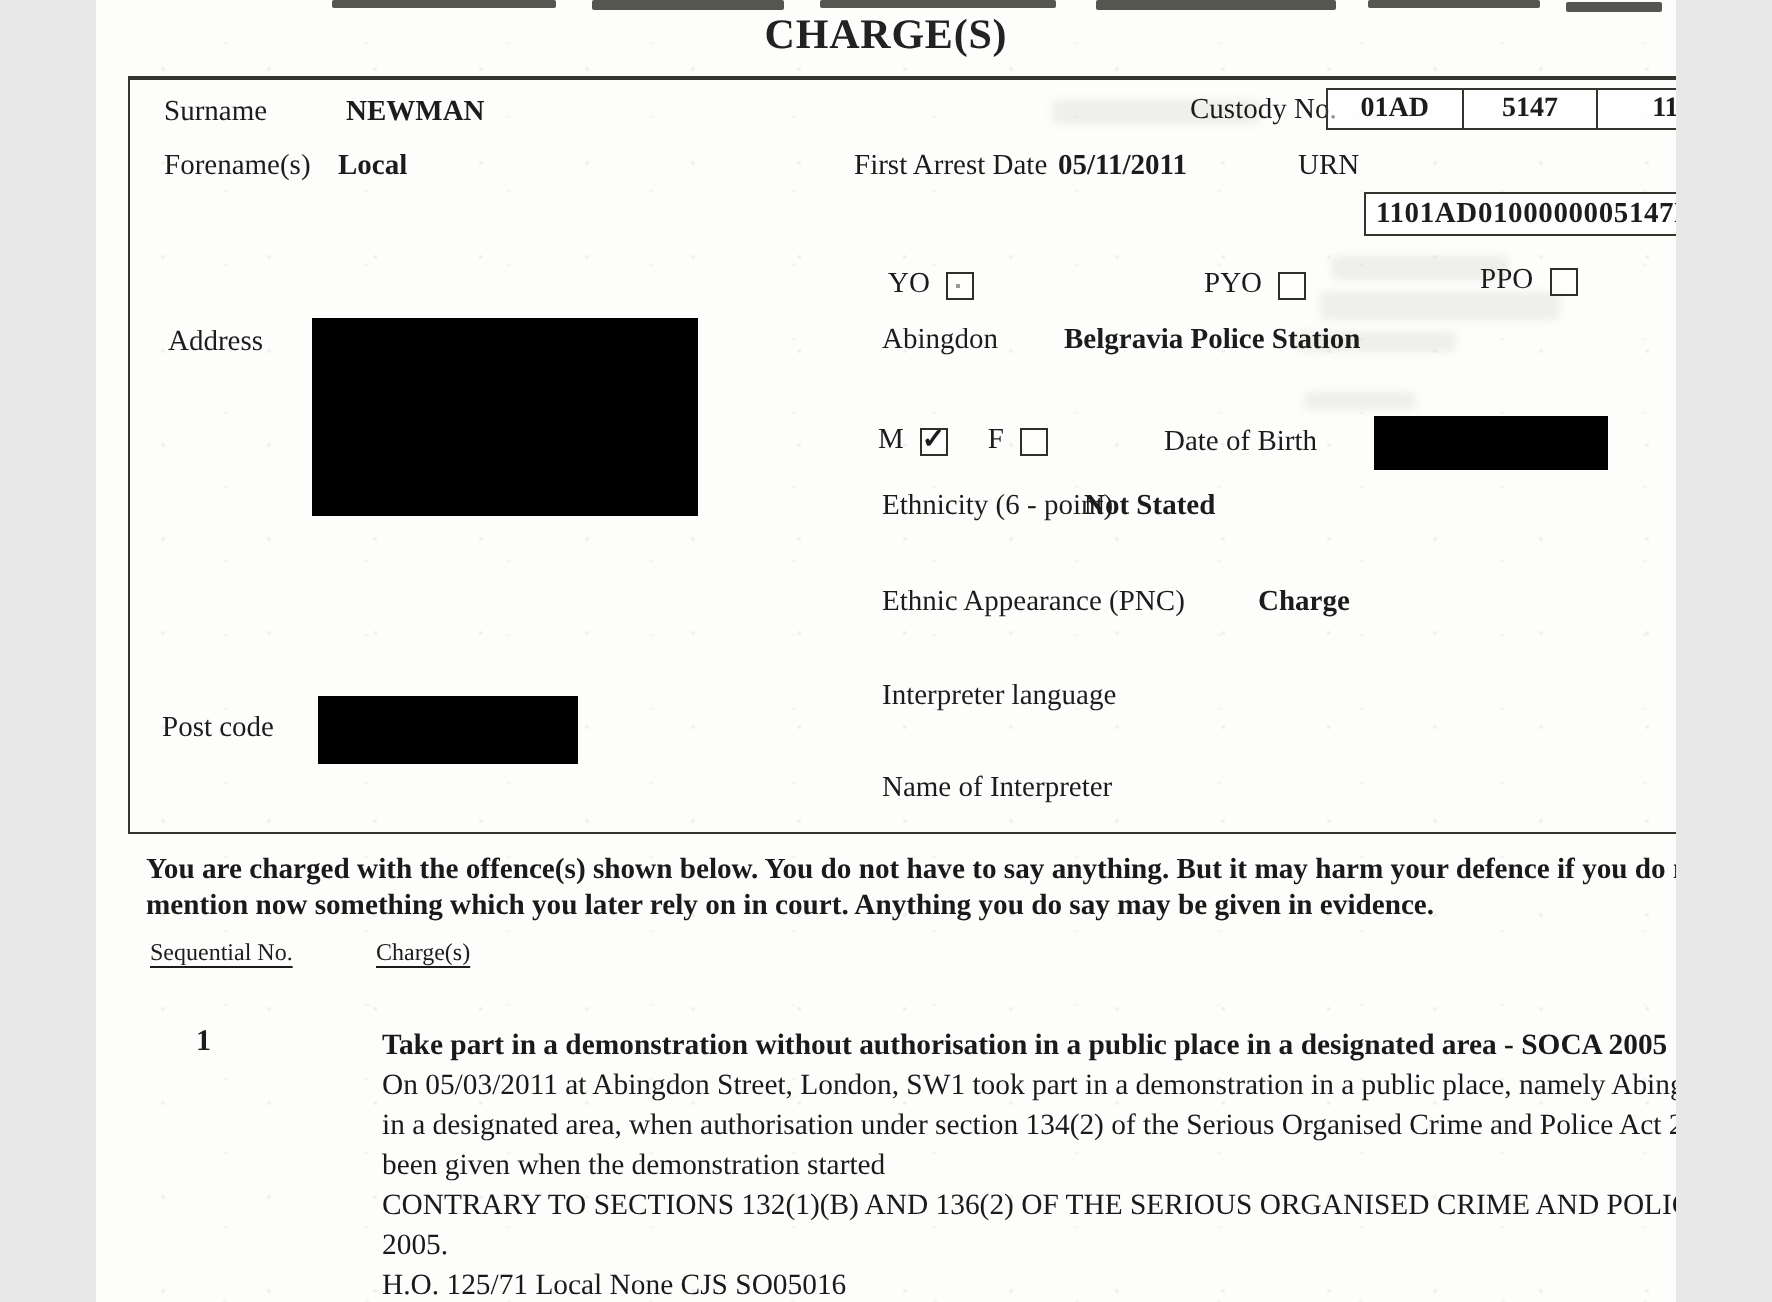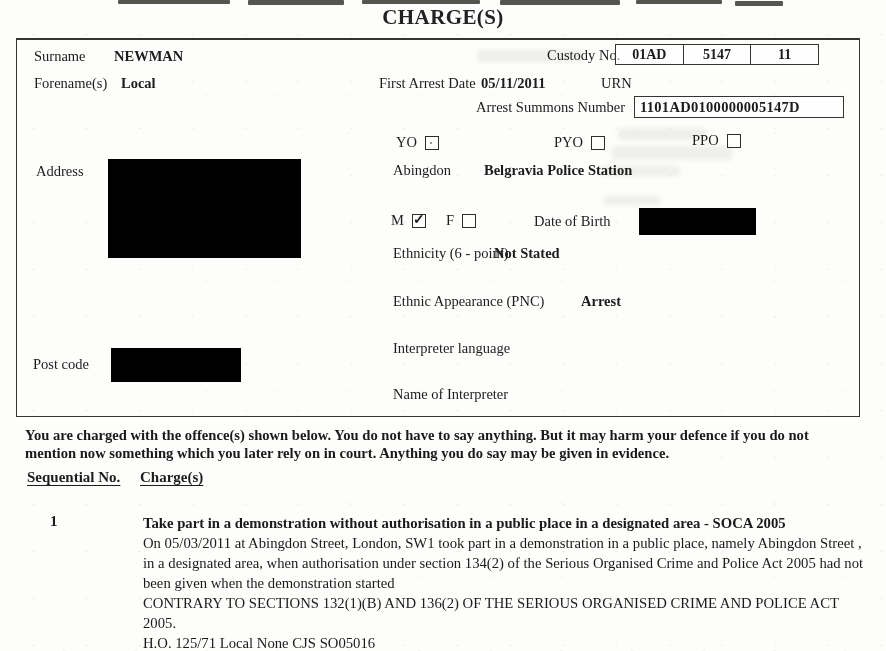--- a/index.html
+++ b/index.html
@@ -1,17 +1,17 @@
 <!DOCTYPE html>
 <html><head>
 <meta charset="utf-8">
 <style>
   html,body{margin:0;padding:0;background:#e8e8e8;}
   .page{
-    position:relative;width:886px;height:651px;margin:0 auto;
+    position:relative;width:790px;height:651px;margin:0 auto;
     background-color:#fdfdfc;
     background-image:radial-gradient(rgba(40,40,30,.05) 1px, transparent 1.3px),
                      radial-gradient(rgba(40,40,30,.04) 1px, transparent 1.2px);
     background-size:53px 47px,71px 37px;
     background-position:7px 11px,29px 3px;
     font-family:"Liberation Serif", serif;
     color:#1c1c1c;overflow:hidden;
   }
   .abs{position:absolute;}
   .lbl{font-size:14.5px;white-space:nowrap;}
@@ -43,21 +43,21 @@
   }
   .cb.checked::after{
     content:"\2713";position:absolute;left:0px;top:-4px;
     font-size:14px;font-weight:bold;color:#1c1c1c;
   }
   .cb.dotmark::after{
     content:"";position:absolute;left:4px;top:5px;width:2px;height:2px;background:#9a9a94;
   }
   .caution{font-size:14.6px;line-height:18px;color:#1a1a1a;margin:0;font-weight:bold;}
   .seqhdr{
-    font-size:15px;font-weight:bold;text-decoration:underline;
+    font-size:12px;font-weight:normal;text-decoration:underline;
     text-decoration-thickness:1.4px;text-underline-offset:3px;white-space:nowrap;
   }
   .charge-text{font-size:14.7px;line-height:20px;color:#1a1a1a;}
   .charge-text .offence{font-weight:bold;white-space:nowrap;}
   .seqno{font-size:15px;font-weight:bold;}
   .topmark{position:absolute;background:#3f3f39;opacity:.88;border-radius:1px;}
   .ghost{position:absolute;background:#5d6b45;opacity:.09;filter:blur(2px);border-radius:2px;}
 </style>
 </head>
 <body>
@@ -75,21 +75,21 @@
   <div class="ghost" style="left:618px;top:128px;width:88px;height:12px;"></div>
   <div class="ghost" style="left:612px;top:146px;width:120px;height:14px;"></div>
   <div class="ghost" style="left:600px;top:166px;width:80px;height:10px;"></div>
   <div class="ghost" style="left:604px;top:196px;width:56px;height:9px;"></div>
 
   <h1 class="title">CHARGE(S)</h1>
 
   <div class="form-box">
 
     <span class="abs lbl" style="left:17px;top:8px;">Surname</span>
-    <span class="abs val" style="left:97px;top:8px;text-align:right;">NEWMAN</span>
+    <span class="abs val" style="left:108px;top:8px;text-align:right;">NEWMAN</span>
 
     <span class="abs lbl" style="left:17px;top:35px;">Forename(s)</span>
     <span class="abs val" style="left:104px;top:35px;">Local</span>
 
     <span class="abs lbl" style="left:19px;top:123px;">Address</span>
     <div class="redaction" style="left:91px;top:119px;width:193px;height:99px;"></div>
 
     <span class="abs lbl" style="left:16px;top:316px;">Post code</span>
     <div class="redaction" style="left:94px;top:308px;width:130px;height:34px;"></div>
 
@@ -97,21 +97,20 @@
     <div class="fieldbox custody-grid" style="left:598px;top:4px;width:204px;height:21px;">
       <div class="custody-cell">01AD</div>
       <div class="custody-cell">5147</div>
       <div class="custody-cell">11</div>
     </div>
 
     <span class="abs lbl" style="left:362px;top:35px;">First Arrest Date</span>
     <span class="abs val" style="left:464px;top:35px;">05/11/2011</span>
     <span class="abs lbl" style="left:584px;top:35px;">URN</span>
 
-    <span class="abs lbl" style="left:459px;top:59px;">Arrest Summons Number</span>
     <div class="fieldbox" style="left:617px;top:56px;width:210px;height:22px;">
       <span class="val" style="text-align:left;padding-left:5px;letter-spacing:.3px;">1101AD0100000005147D</span>
     </div>
 
     <div class="abs cbrow" style="left:379px;top:94px;">
       <span class="lbl">YO</span>
       <span class="cb dotmark"></span>
     </div>
     <div class="abs cbrow" style="left:537px;top:94px;">
       <span class="lbl">PYO</span>
@@ -131,21 +130,21 @@
       <span class="lbl" style="margin-left:12px;">F</span>
       <span class="cb"></span>
     </div>
     <span class="abs lbl" style="left:517px;top:173px;">Date of Birth</span>
     <div class="redaction" style="left:622px;top:168px;width:117px;height:27px;"></div>
 
     <span class="abs lbl" style="left:376px;top:205px;">Ethnicity (6 - point)</span>
     <span class="abs val" style="left:477px;top:205px;">Not Stated</span>
 
     <span class="abs lbl" style="left:376px;top:253px;">Ethnic Appearance (PNC)</span>
-    <span class="abs val" style="left:564px;top:253px;">Arrest</span>
+    <span class="abs val" style="left:564px;top:253px;">Charge</span>
 
     <span class="abs lbl" style="left:376px;top:300px;font-family:Liberation Serif, serif;">Interpreter language</span>
     <span class="abs lbl" style="left:376px;top:346px;">Name of Interpreter</span>
   </div>
 
   <p class="caution abs" style="left:25px;top:426px;width:812px;">You are charged with the offence(s) shown below.  You do not have to say anything.  But it may harm your defence if you do not mention now something which you later rely on in court.  Anything you do say may be given in evidence.</p>
 
   <span class="abs seqhdr" style="left:27px;top:469px;">Sequential No.</span>
   <span class="abs seqhdr" style="left:140px;top:469px;">Charge(s)</span>
 

